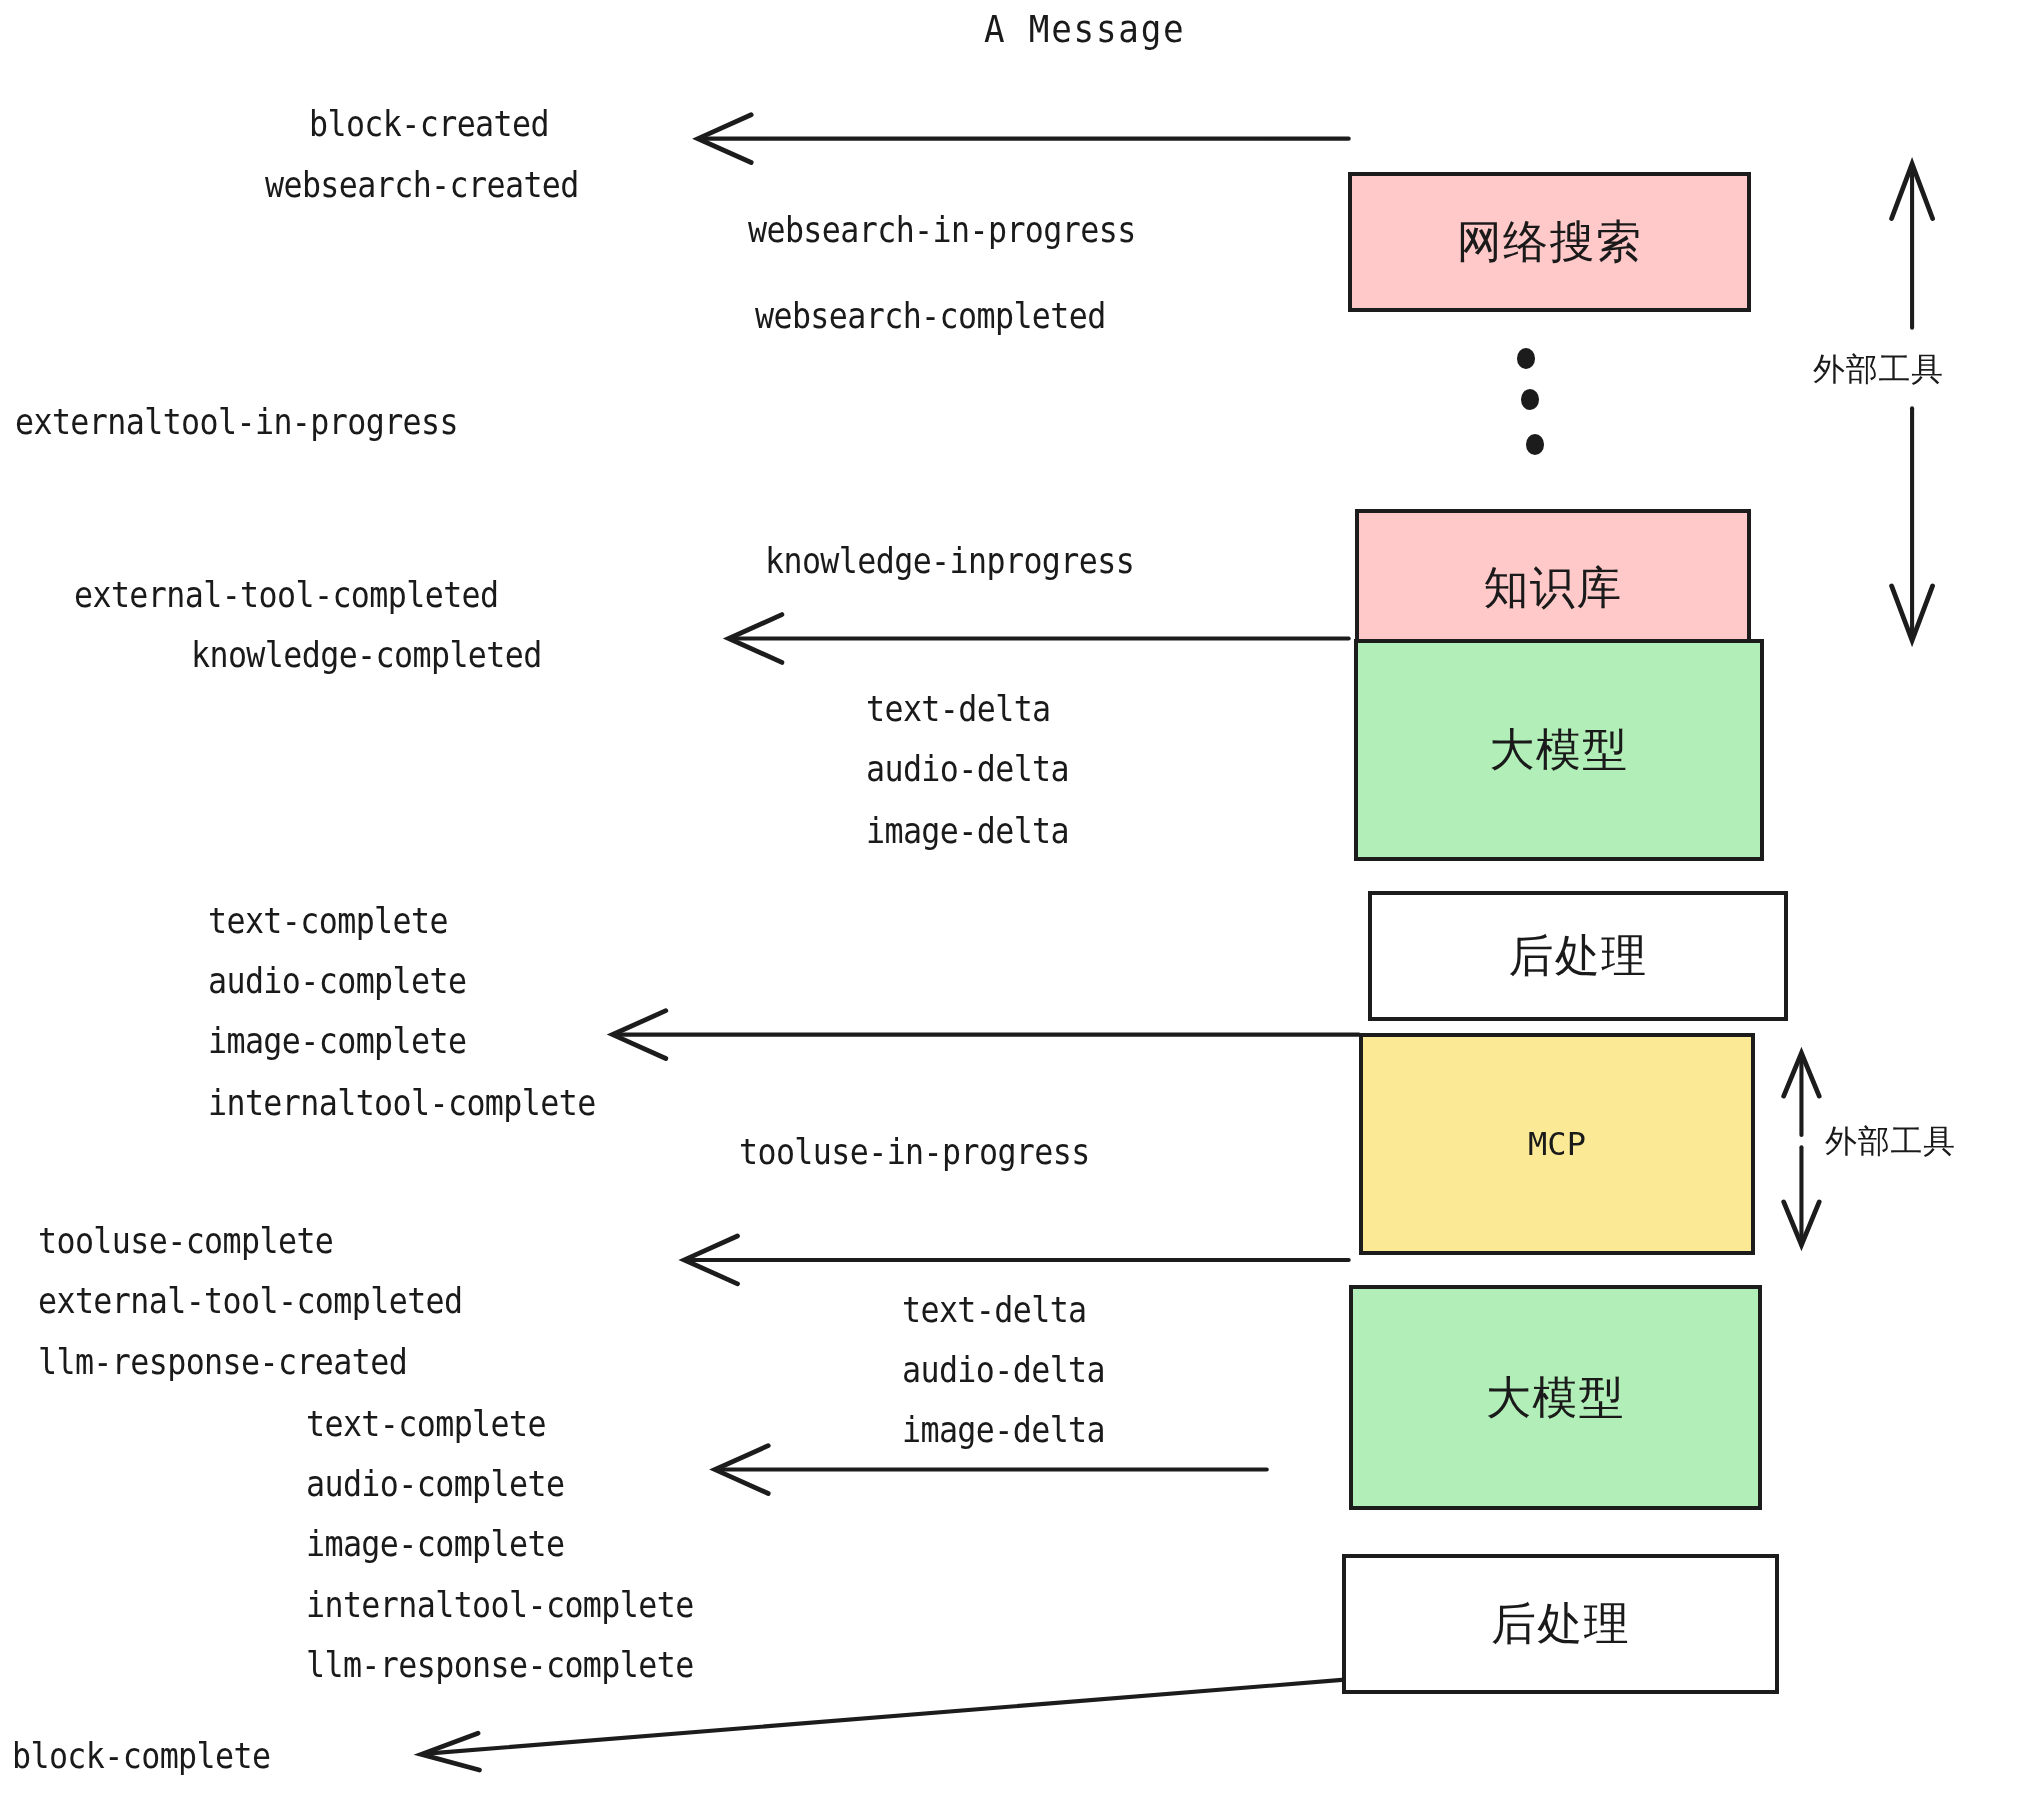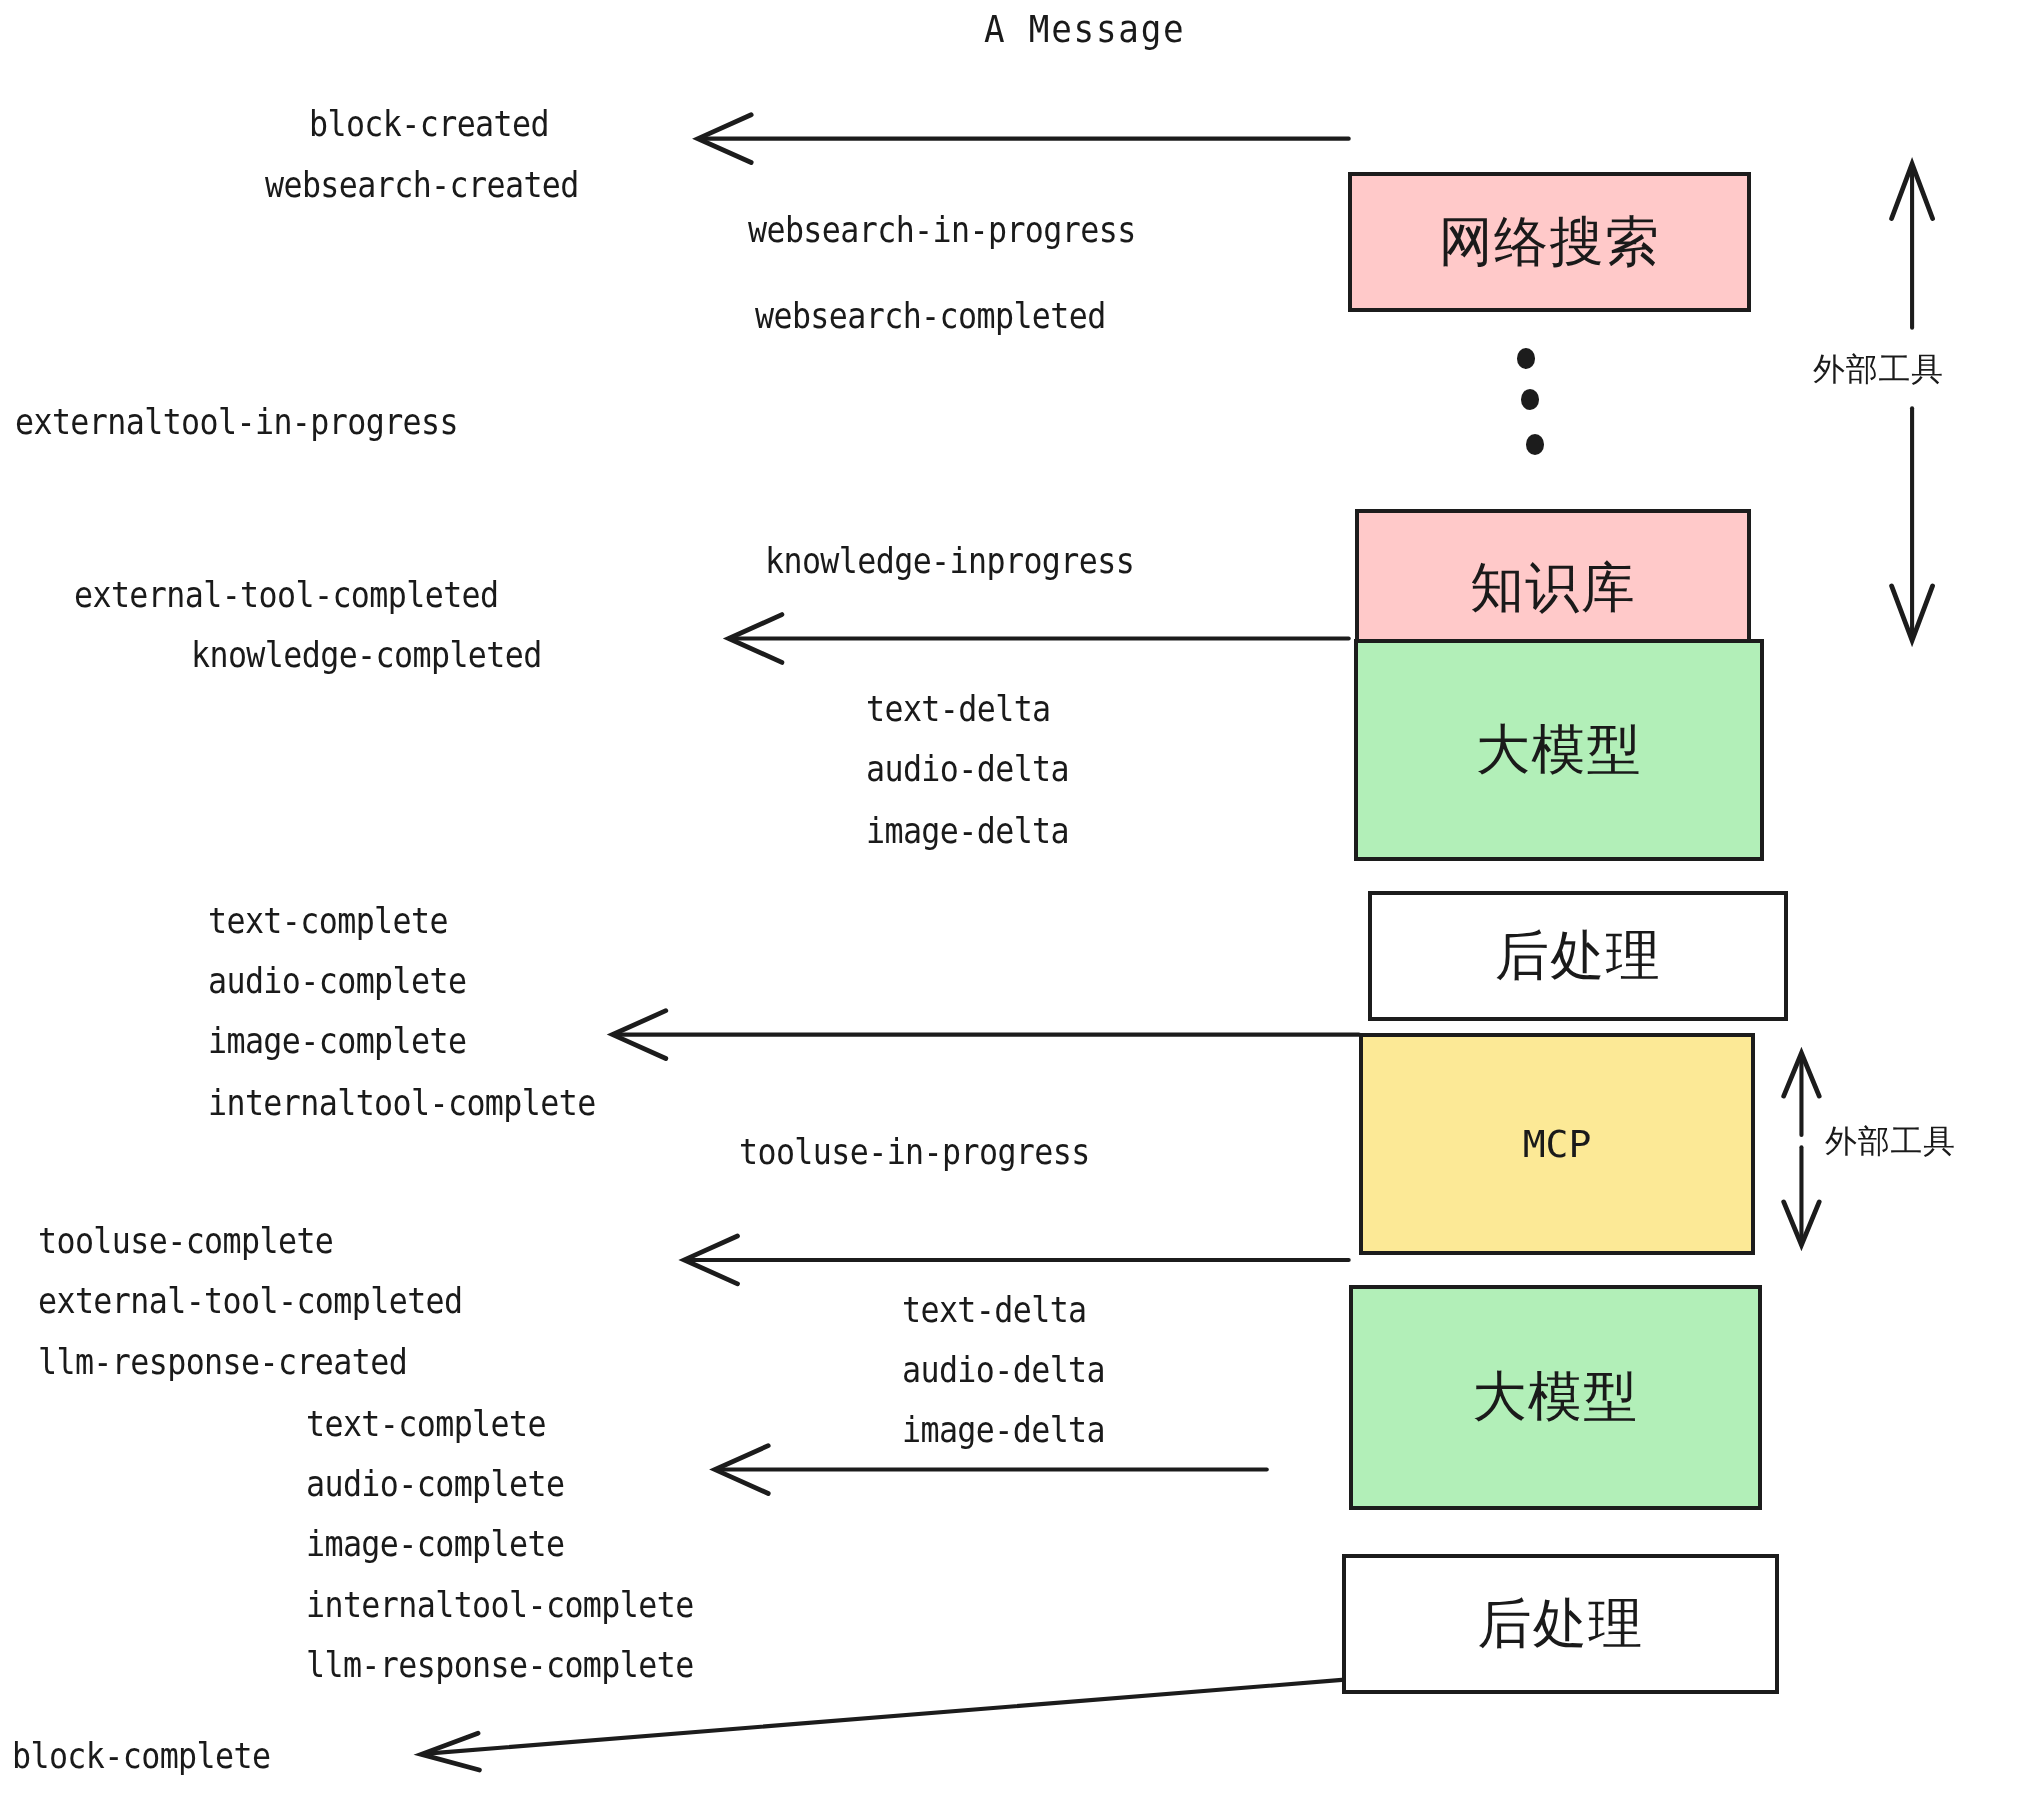--- a/index.html
+++ b/index.html
@@ -41,27 +41,27 @@
   }
   
   .box {
     position: absolute;
     box-sizing: border-box;
     border: 4.1px solid #1c1c1c;
     display: flex;
     align-items: center;
     justify-content: center;
     font-family: Liberation Serif, serif;
-    font-size: 54px;
+    font-size: 45px;
     color: #1a1a1a;
     letter-spacing: 1.4px;
   }
   .box.mono {
     font-family: "DejaVu Sans Mono", monospace;
-    font-size: 38px;
+    font-size: 32px;
     letter-spacing: 0px;
   }
   
   .sidelabel {
     position: absolute;
     font-family: "DejaVu Sans", sans-serif;
     font-size: 32px;
     white-space: nowrap;
     color: #1a1a1a;
     letter-spacing: 0.7px;

